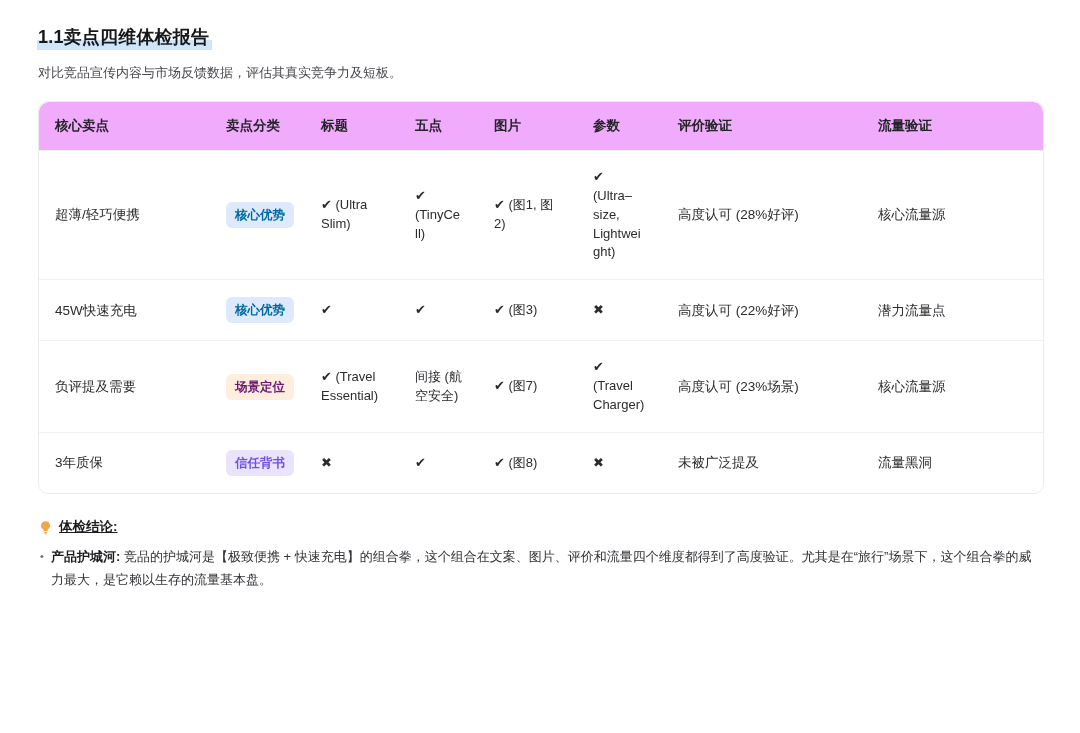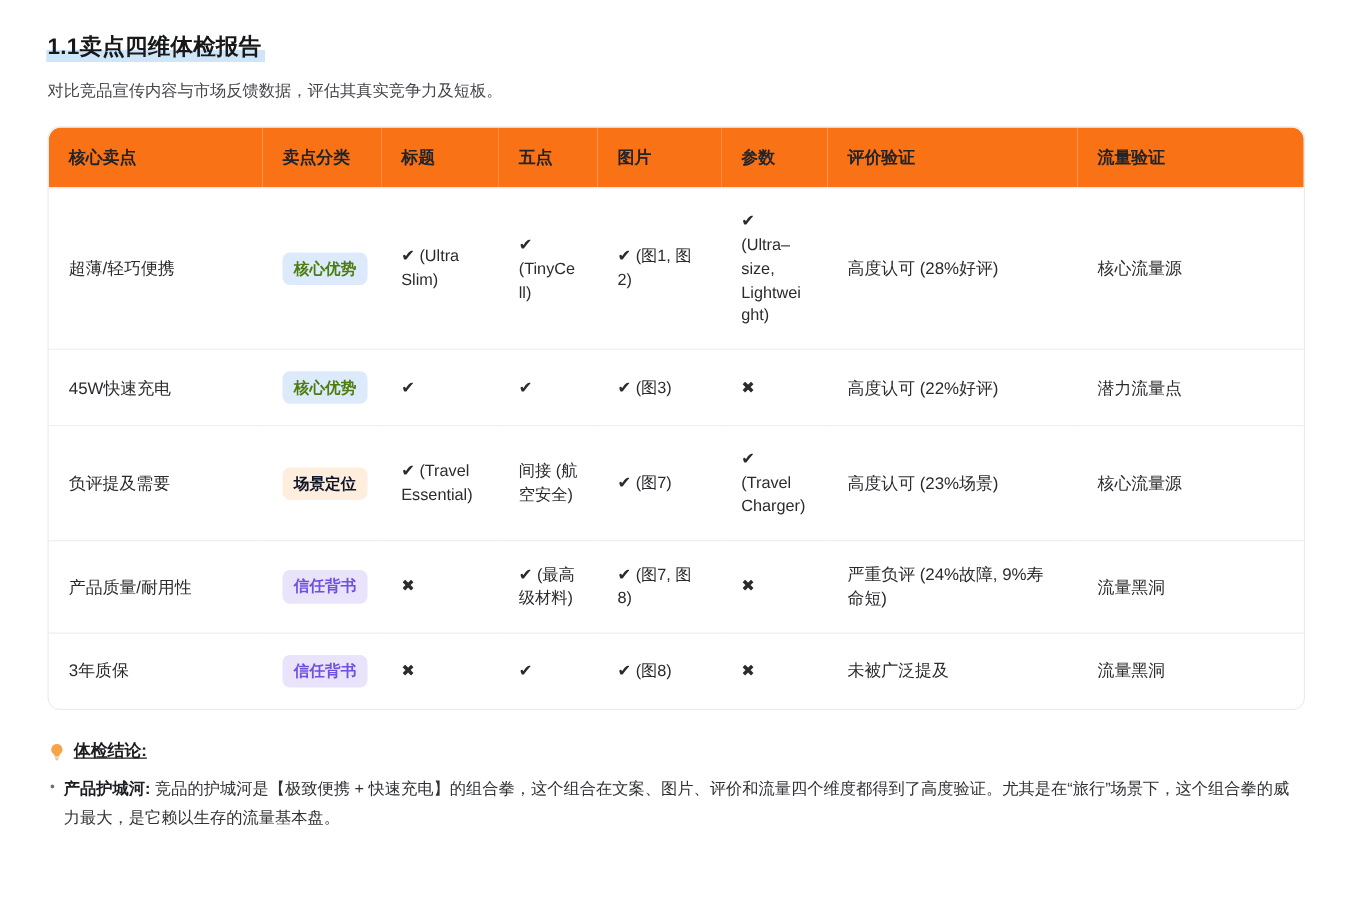--- a/index.html
+++ b/index.html
@@ -21,41 +21,41 @@
 
   
   .report-table {
     margin-top:19px; width:1004px; table-layout:fixed;
     border-collapse:separate; border-spacing:0;
     border:1px solid #ebebee; border-radius:10px;
     font-size:13.5px; color:#2a2b2e;
     overflow:hidden;
   }
   .report-table thead th {
-    background:#f97316; font-weight:700; text-align:left;
+    background:#f0abfc; font-weight:700; text-align:left;
     padding:15px 16px; font-size:13.5px; color:#232427;
   }
   .report-table thead th:first-child { border-top-left-radius:10px; }
   .report-table thead th:last-child  { border-top-right-radius:10px; }
   .report-table tbody td {
     padding:17px 16px; vertical-align:middle;
     border-top:1px solid #f0f0f2;
     word-wrap:break-word; overflow-wrap:break-word;
     line-height:1.45; background:#fff;
   }
   .mark { font-size:13px; }
 
   
   .badge {
     display:inline-block; font-size:12.5px; font-weight:600;
     padding:4px 9px; border-radius:6px; white-space:nowrap;
   }
-  .b-blue   { background:#dceafc; color:#4d7c0f; }
+  .b-blue   { background:#dceafc; color:#0369a1; }
   .b-purple { background:#e9e3fb; color:#7050e0; }
-  .b-orange { background:#ffeedd; color:#0f172a; }
+  .b-orange { background:#ffeedd; color:#701a75; }
 
   
   .conclusion-head {
     margin-top:24px; display:flex; align-items:center; gap:6px;
     font-size:13.5px; font-weight:700; color:#1c1d20;text-decoration:underline;
   }
   .bullets { margin-top:10px; list-style:none; }
   .bullets li {
     position:relative; font-size:13px; line-height:1.75; color:#303236;
     padding-left:13px; margin-bottom:9px; max-width:1012px;
@@ -120,30 +120,20 @@
       <td>负评提及需要</td>
       <td><span class="badge b-orange">场景定位</span></td>
       <td class="mark">✔ (Travel Essential)</td>
       <td class="mark">间接 (航空安全)</td>
       <td class="mark">✔ (图7)</td>
       <td class="mark">✔ (Travel Charger)</td>
       <td>高度认可 (23%场景)</td>
       <td>核心流量源</td>
     </tr>
     <tr>
-      <td>产品质量/耐用性</td>
-      <td><span class="badge b-purple">信任背书</span></td>
-      <td class="mark">✖</td>
-      <td class="mark">✔ (最高级材料)</td>
-      <td class="mark">✔ (图7, 图8)</td>
-      <td class="mark">✖</td>
-      <td>严重负评 (24%故障, 9%寿命短)</td>
-      <td>流量黑洞</td>
-    </tr>
-    <tr>
       <td>3年质保</td>
       <td><span class="badge b-purple">信任背书</span></td>
       <td class="mark">✖</td>
       <td class="mark">✔</td>
       <td class="mark">✔ (图8)</td>
       <td class="mark">✖</td>
       <td>未被广泛提及</td>
       <td>流量黑洞</td>
     </tr>
   </tbody>

